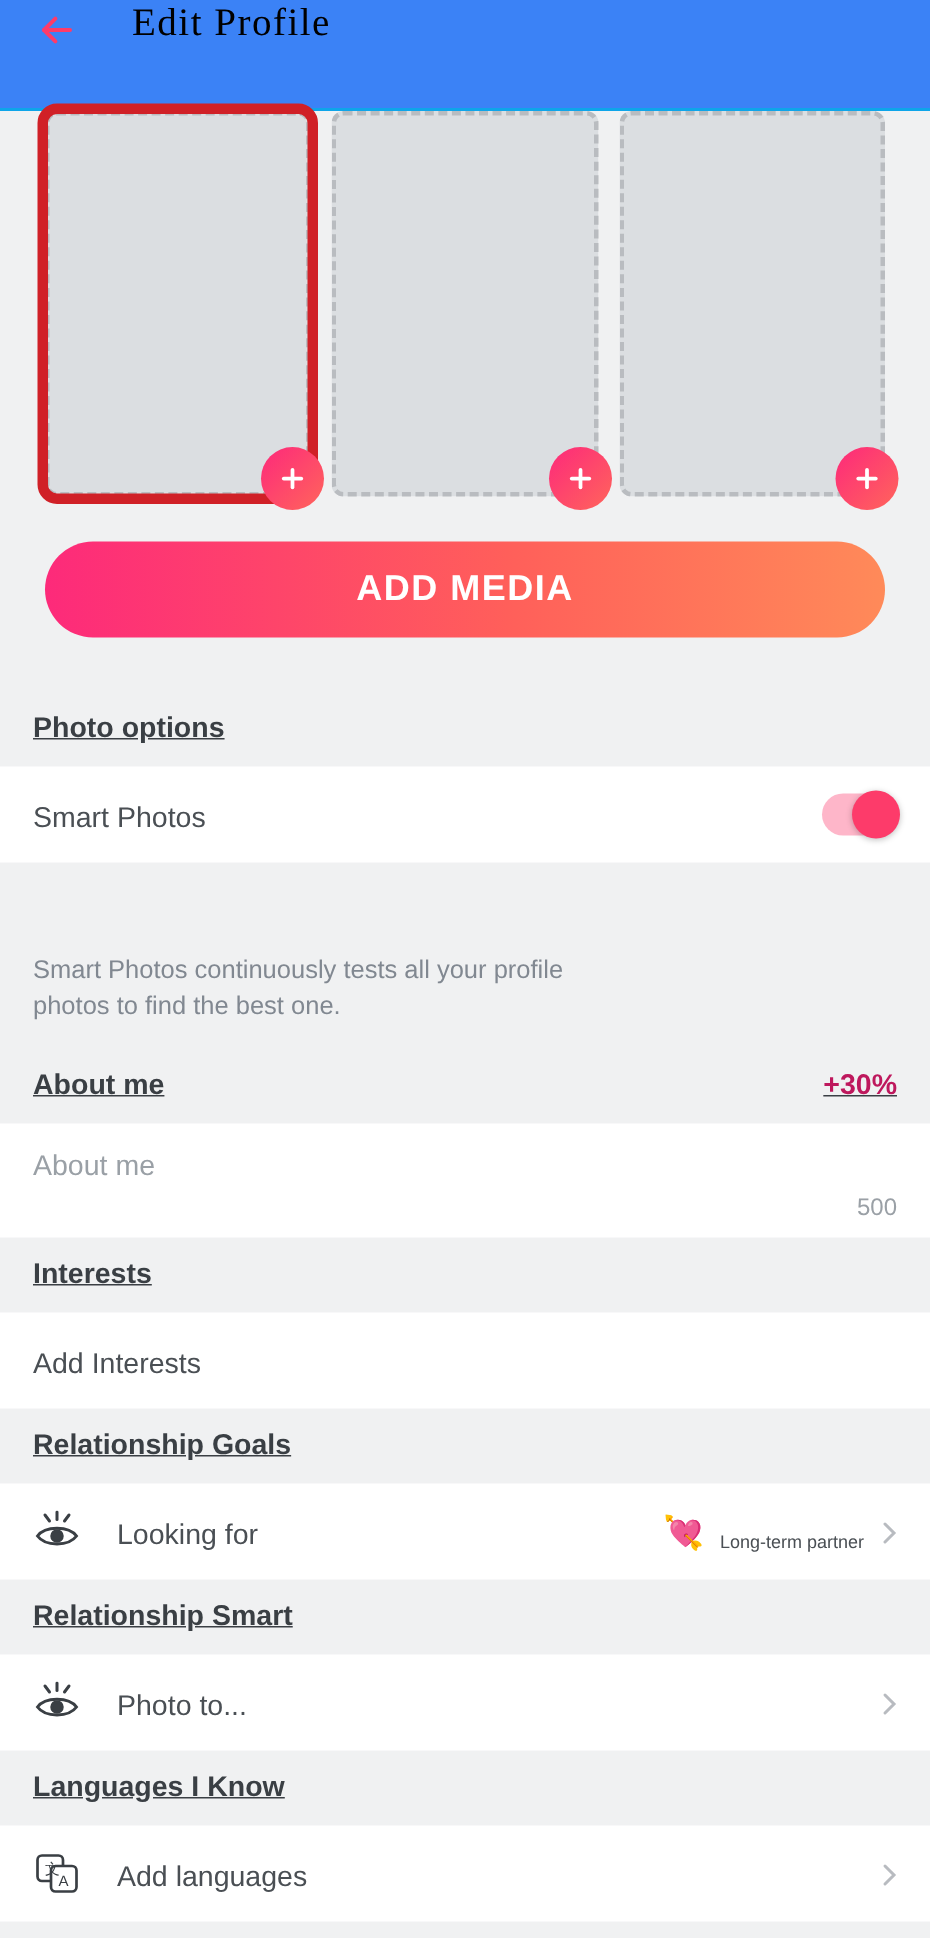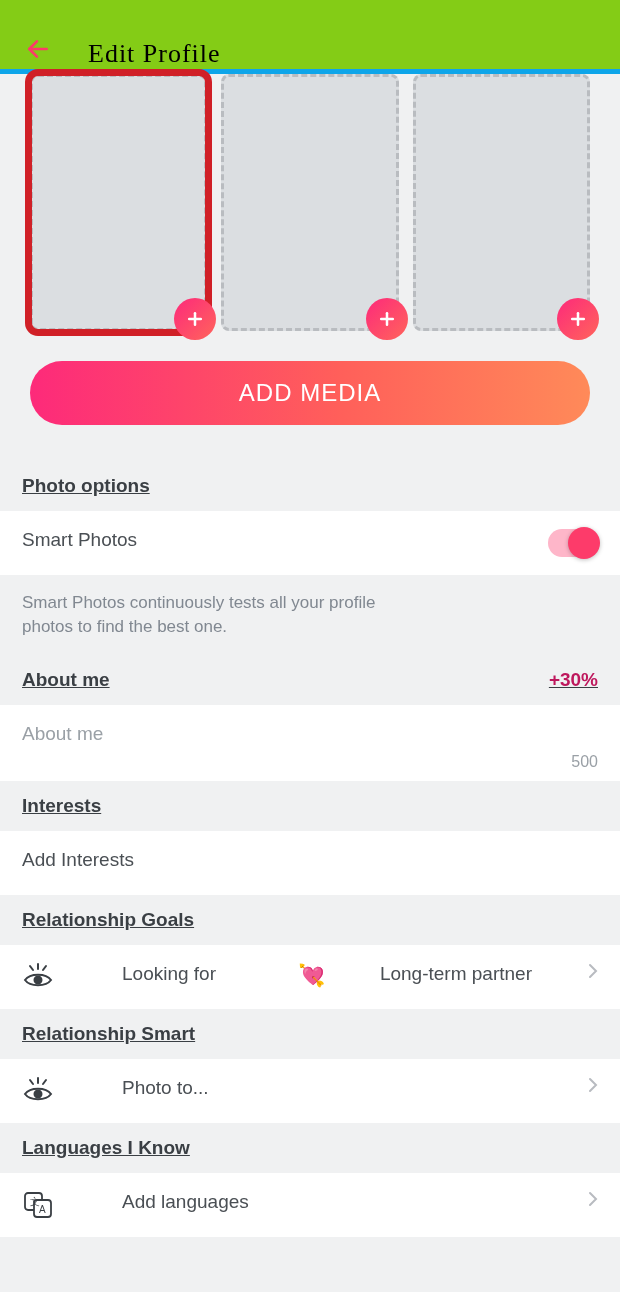--- a/index.html
+++ b/index.html
@@ -6,25 +6,25 @@
   body {
     width: 620px;
     height: 1292px;
     background: #f0f1f2;
     font-family: -apple-system, BlinkMacSystemFont, "Segoe UI", Helvetica, Arial, sans-serif;
     overflow: hidden;
     color: #3a3f44;
   }
   .header {
     height: 74px;
-    background: #84cc16;
-    display: flex;
-    align-items: flex-end;
+    background: #3b82f6;
+    display: flex;
+    align-items: flex-start;
     padding: 0 18px;
-    border-bottom: 5px solid #0ea5e9;
+    border-bottom: 2px solid #0ea5e9;
   }
   .back-arrow {
     width: 40px; height: 40px;
     display: flex; align-items: center; justify-content: center;
   }
   .title {
     font-family: "Comic Sans MS", "Marker Felt", cursive;
     font-size: 26px;
     color: #000;
     margin-left: 30px;
@@ -58,53 +58,53 @@
     display: flex; align-items: center; justify-content: center;
   }
   .add-chip svg { display:block; }
   .add-media-btn {
     margin: 30px 30px 36px 30px;
     height: 64px;
     border-radius: 32px;
     background: linear-gradient(90deg, #fd2a7a 0%, #ff5f5a 55%, #ff8a59 100%);
     color: #fff;
     font-size: 24px;
-    font-weight: 400;
+    font-weight: 700;
     letter-spacing: 1px;
     display: flex; align-items: center; justify-content: center;
   }
   .section-header {
     padding: 14px 22px;
     font-size: 19px;
     font-weight: 700;
     color: #3a3f44;
     display: flex;
     justify-content: space-between;
     align-items: baseline;
     text-decoration: underline;
   }
   .bonus { color: #be185d; font-weight: 700; font-size:19px;}
   .row {
     background: #fff;
     padding: 18px 22px;
     display: flex;
-    align-items: flex-start;
+    align-items: flex-end;
     min-height: 64px;
-    gap: 44px;
   }
   .row-label { font-size: 19px; color: #4a4f54; flex:1;}
-  .row-value { font-size: 19px; color: #4a4f54; }
+  .row-value { font-size: 12px; color: #4a4f54; }
   .row .row-icon { width: 32px; margin-right: 24px; display:flex; justify-content:center;}
   .row.hint {
     background: transparent;
     font-size: 17px;
     color: #818891;
     padding-top:16px; padding-bottom:16px;
     line-height: 1.4;
     min-height: unset;
+    margin-top: 44px;
   }
   .row.about { flex-direction: column; align-items: stretch; gap:8px; padding-bottom:10px;}
   .row.about .placeholder { font-size:19px; color:#9aa0a6; }
   .row.about .counter { text-align:right; font-size:16px; color:#9aa0a6;}
   .toggle {
     width: 50px; height: 28px;
     background: #feb6c9;
     border-radius: 14px;
     position: relative;
   }

